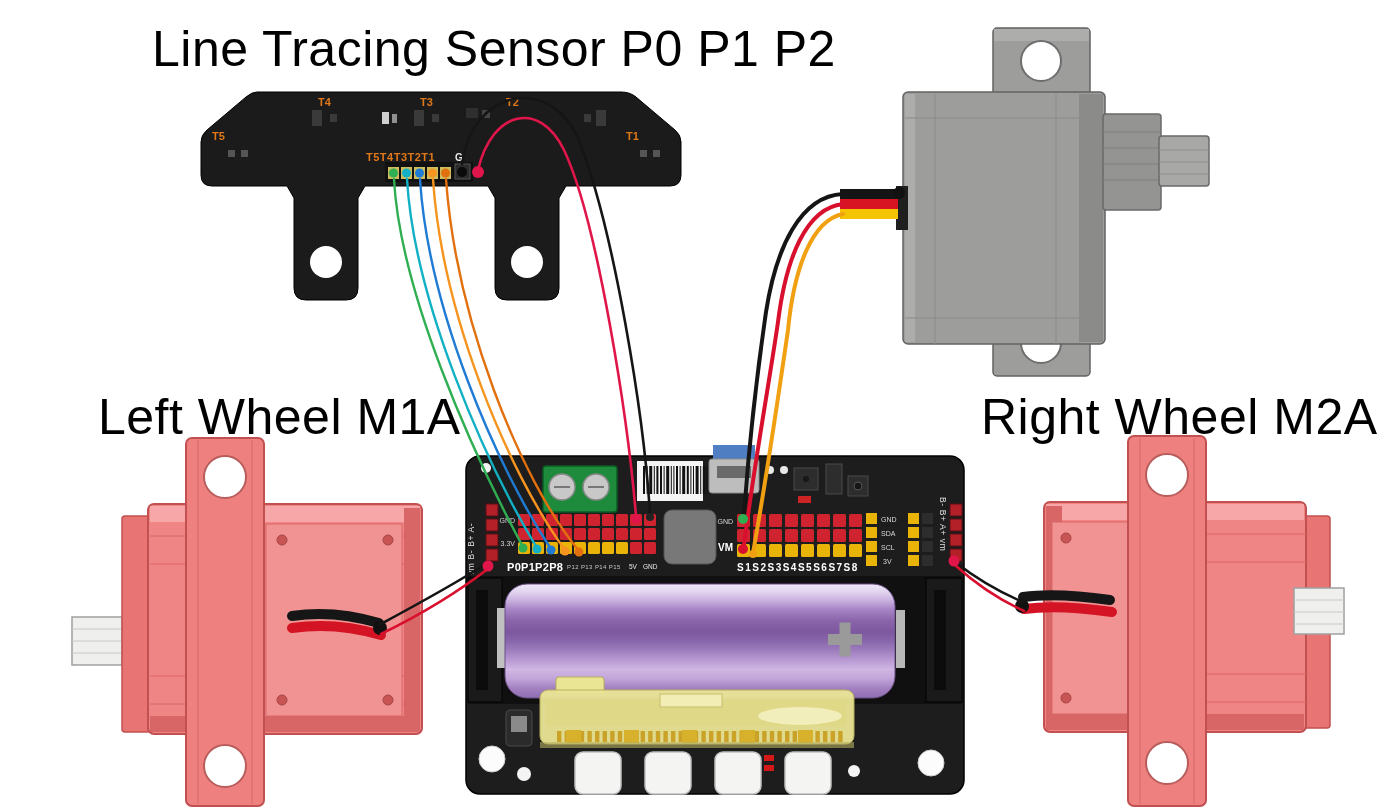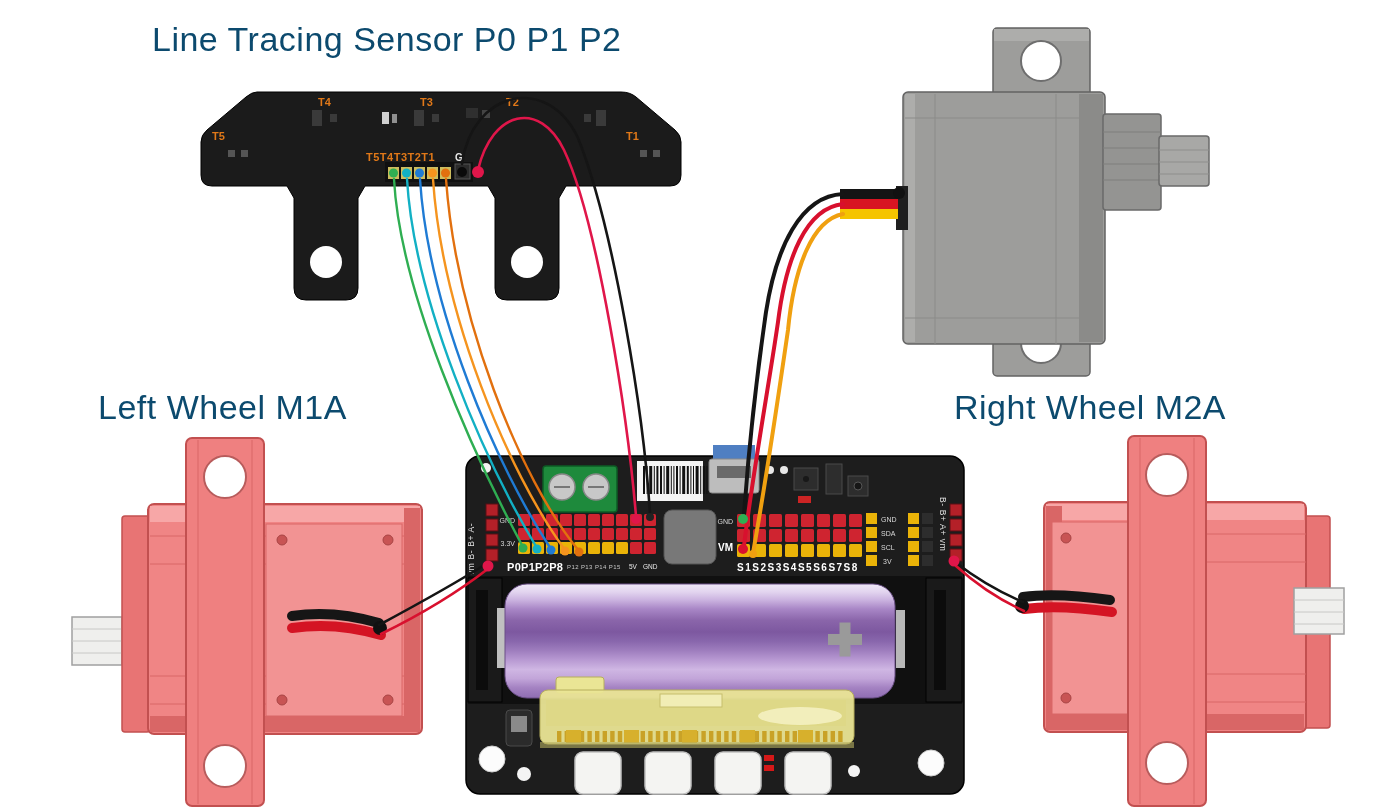--- a/index.html
+++ b/index.html
@@ -1,22 +1,22 @@
 <!DOCTYPE html>
 <html><head>
 <meta charset="utf-8">
 <style>
   html,body{margin:0;padding:0;background:#ffffff;}
   .canvas{position:relative;width:1395px;height:810px;background:#fff;overflow:hidden;font-family:"Liberation Sans",sans-serif;}
   svg{position:absolute;left:0;top:0;}
-  .title{position:absolute;font-family:"Liberation Sans",sans-serif;font-size:34px;color:#0c4a6e;letter-spacing:.5px;white-space:nowrap;}
+  .title{position:absolute;font-family:"Liberation Sans",sans-serif;font-size:50px;color:#000000;letter-spacing:.5px;white-space:nowrap;}
   .t-sensor{left:152px;top:20px;}
   .t-jaws{left:752px;top:124px;}
   .t-left{left:98px;top:388px;}
-  .t-right{left:954px;top:388px;}
+  .t-right{left:981px;top:388px;}
   
   .tprobe{font:bold 11px "Liberation Sans",sans-serif;fill:#e07818;}
   .tconn{font:bold 11px "Liberation Sans",sans-serif;fill:#e07818;letter-spacing:.5px;}
   .tg{font:bold 10px "Liberation Sans",sans-serif;fill:#e8e8e8;}
   .tpin{font:7px "Liberation Sans",sans-serif;fill:#d8d8d8;}
   .tbig{font:bold 11px "Liberation Sans",sans-serif;fill:#ffffff;letter-spacing:.3px;}
   .tsm{font:6px "Liberation Sans",sans-serif;fill:#c8c8c8;letter-spacing:.4px;}
   .tsm7{font:6.5px "Liberation Sans",sans-serif;fill:#e8e8e8;}
   .tvm{font:bold 10px "Liberation Sans",sans-serif;fill:#ffffff;}
   .tservo{font:bold 10px "Liberation Sans",sans-serif;fill:#ffffff;letter-spacing:1.5px;}

